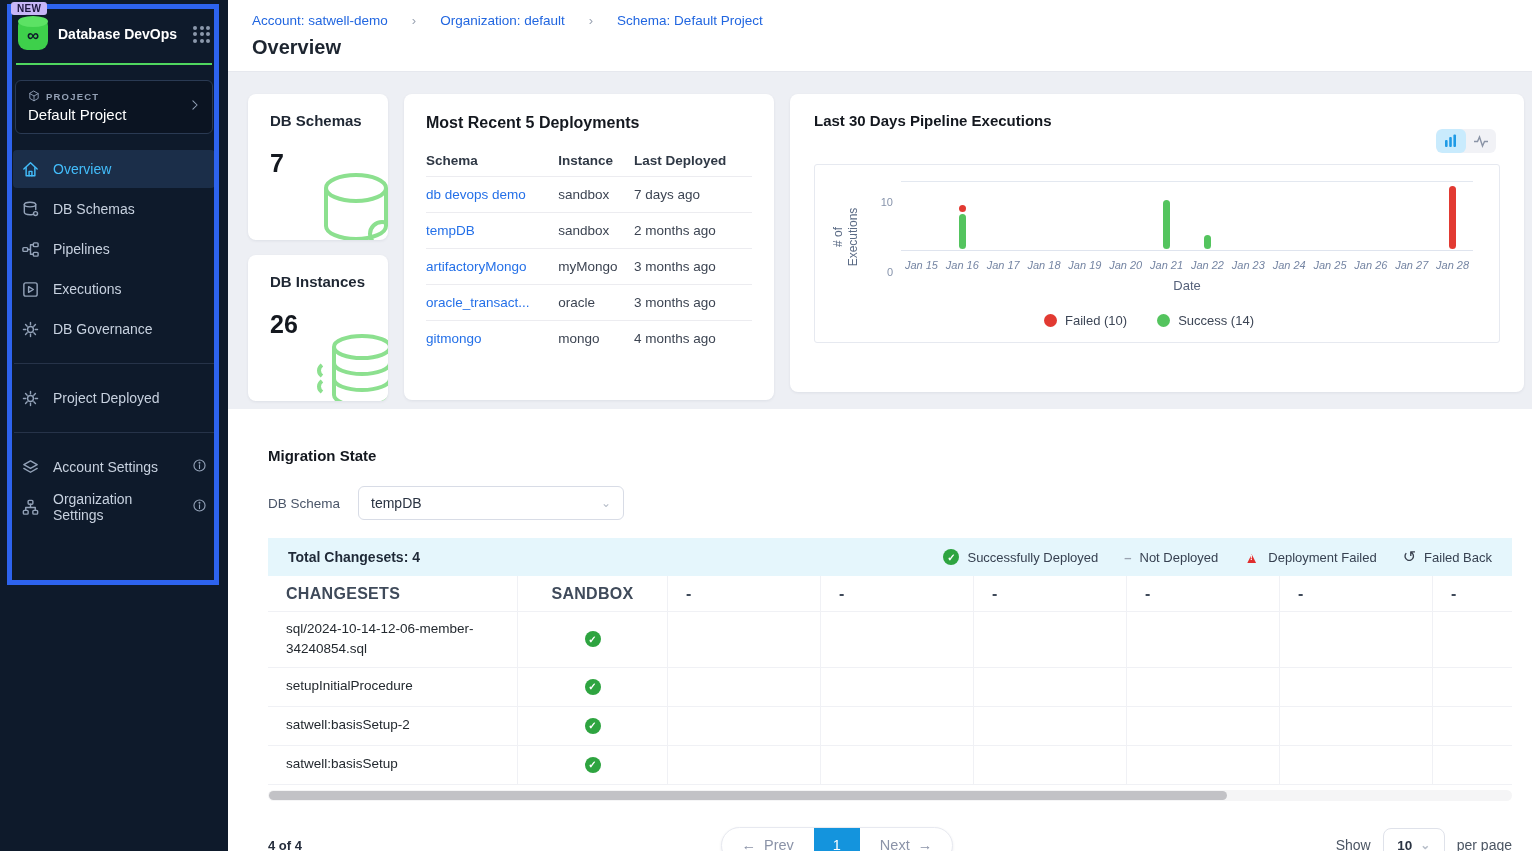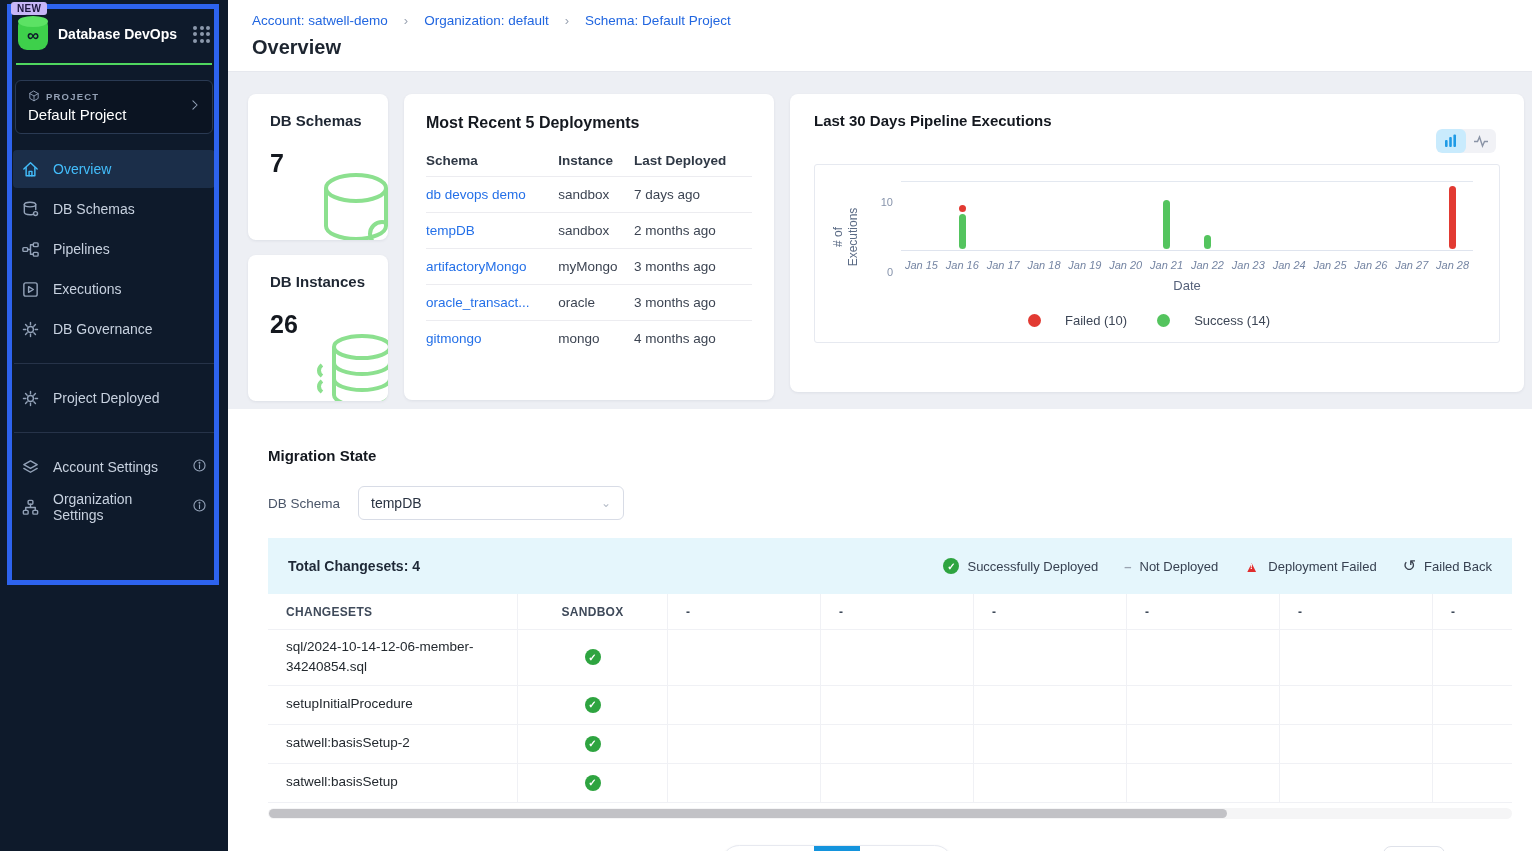--- a/index.html
+++ b/index.html
@@ -38,21 +38,21 @@
   .nav-item svg { flex:0 0 auto; }
   .nav-item.active { background:#1b2e49; color:#43bdfb; }
   .nav-divider { border-top:1px solid #263349; margin:15px 14px; }
   .info-dot { margin-left:auto; }
   .ic { stroke:#93a2b8; stroke-width:1.5; fill:none; stroke-linecap:round; stroke-linejoin:round; }
   .active .ic { stroke:#43bdfb; }
 
   
   .main { position:absolute; left:228px; top:0; width:1304px; height:851px; background:#fff; }
   .main-header { padding:13px 24px 12px 24px; border-bottom:1px solid #e6e8ee; }
-  .breadcrumb { font-size:13.5px; display:flex; gap:16px; align-items:flex-end; }
+  .breadcrumb { font-size:13.5px; display:flex; gap:24px; align-items:flex-end; }
   .breadcrumb a { color:#2166e0; text-decoration:none; cursor:pointer; }
   .crumb-sep { color:#9aa3b2; font-size:13px; }
   .page-title { font-size:20px; font-weight:bold; color:#1d2530; margin-top:8px; }
 
   .gray-band { background:#edeff4; padding:22px 8px 0 20px; display:flex; gap:16px;
     align-items:flex-start; height:337px; }
   .card { background:#fff; border-radius:8px; box-shadow:0 1px 3px rgba(20,30,60,.07); }
 
   .stats-col { width:140px; display:flex; flex-direction:column; gap:15px; flex:0 0 auto; }
   .stat-card { height:146px; padding:18px 0 0 22px; position:relative; overflow:hidden; }
@@ -86,56 +86,56 @@
   .plot-col { flex:1; }
   .chart-plot { height:70px; border-top:1px solid #e3e8f0; border-bottom:1px solid #dfe4ee;
     display:flex; }
   .chart-slot { flex:1; display:flex; flex-direction:column; justify-content:flex-end;
     align-items:center; gap:2px; padding-bottom:1px; }
   .bar-seg { width:7px; border-radius:3.5px; }
   .chart-xlabels { display:flex; margin-top:8px;font-style:italic; }
   .chart-xlab { flex:1; text-align:center; font-size:11px; color:#7585a3; }
   .x-axis-label { text-align:center; font-size:13px; color:#55617a; margin-top:7px; }
   .chart-legend { display:flex; justify-content:center; gap:30px; margin-top:20px; }
-  .legend-item { display:flex; align-items:center; gap:24px; font-size:13px; color:#3d4656; }
+  .legend-item { display:flex; align-items:center; gap:8px; font-size:13px; color:#3d4656; }
   .legend-dot { width:13px; height:13px; border-radius:50%; }
 
   
   .white-band { padding:38px 20px 0 40px; }
   .mig-title { font-size:15px; font-weight:bold; color:#14181f; }
   .schema-row { display:flex; align-items:center; gap:18px; margin:22px 0 18px 0; }
   .schema-label { font-size:13.5px; color:#4a5568; }
   .select-box { width:266px; height:34px; border:1px solid #d8dce6; border-radius:6px;
     display:flex; align-items:center; padding:0 12px; font-size:14px; color:#2a3342;
     cursor:pointer; background:#fff; justify-content:space-between; }
   .select-chevron { color:#b7bec9; font-size:12px; }
 
   .mig-table-wrap { width:1244px; }
-  .total-bar { background:#e5f6fc; height:56px; display:flex; align-items:center;
+  .total-bar { background:#e5f6fc; height:38px; display:flex; align-items:center;
     padding:16px 20px; justify-content:space-between; }
   .total-label { font-size:14px; font-weight:bold; color:#1f2937; }
   .status-legend { display:flex; gap:26px; align-items:center; }
   .status-item { display:flex; align-items:center; gap:8px; font-size:13px; color:#374151; }
   .check-badge { width:16px; height:16px; border-radius:50%; background:#2ea440; color:#fff;
     font-size:10px; display:inline-flex; align-items:center; justify-content:center;
     font-weight:bold; flex:0 0 auto; }
   .dash-ic { color:#9aa3b0; font-weight:bold; }
   .warn-ic { position:relative; color:#e02d2d; font-size:15px; line-height:1; width:16px; }
   .warn-ic i { position:absolute; left:0; right:2px; top:4px; color:#fff; font-size:8px;
     font-style:normal; font-weight:bold; text-align:center; }
   .rollback-ic { font-size:16px; color:#39414f; line-height:1; }
 
   .mig-clip { overflow:hidden; width:1244px; }
   .mig-grid { width:1318px; }
   .mig-row { display:grid; grid-template-columns:250px 150px repeat(6,153px);
     border-bottom:1px solid #f0f1f5; background:#fff; }
   .mig-row > div { border-right:1px solid #f0f1f5; padding:0 18px; display:flex;
     align-items:center; font-size:13.5px; color:#23292f; }
   .mig-row > div:last-child { border-right:none; }
-  .mig-head > div { font-size:12px; font-weight:bold; color:#3f4a5a; letter-spacing:.3px;
+  .mig-head > div { font-size:16px; font-weight:bold; color:#3f4a5a; letter-spacing:.3px;
     height:35px; }
   .mig-head .c-center, .mig-row .c-center { justify-content:center; }
   .mig-body > div { min-height:38px; padding-top:7px; padding-bottom:7px; line-height:1.5; }
 
   .hscroll { margin-top:5px; height:11px; background:#f5f5f6; border-radius:6px;
     width:1244px; position:relative; }
   .hscroll .thumb { position:absolute; left:1px; top:1px; height:9px; width:77%;
     background:#c2c2c6; border-radius:5px; cursor:grab; }
 
   .pager-row { display:flex; align-items:center; margin-top:26px; width:1244px; }

